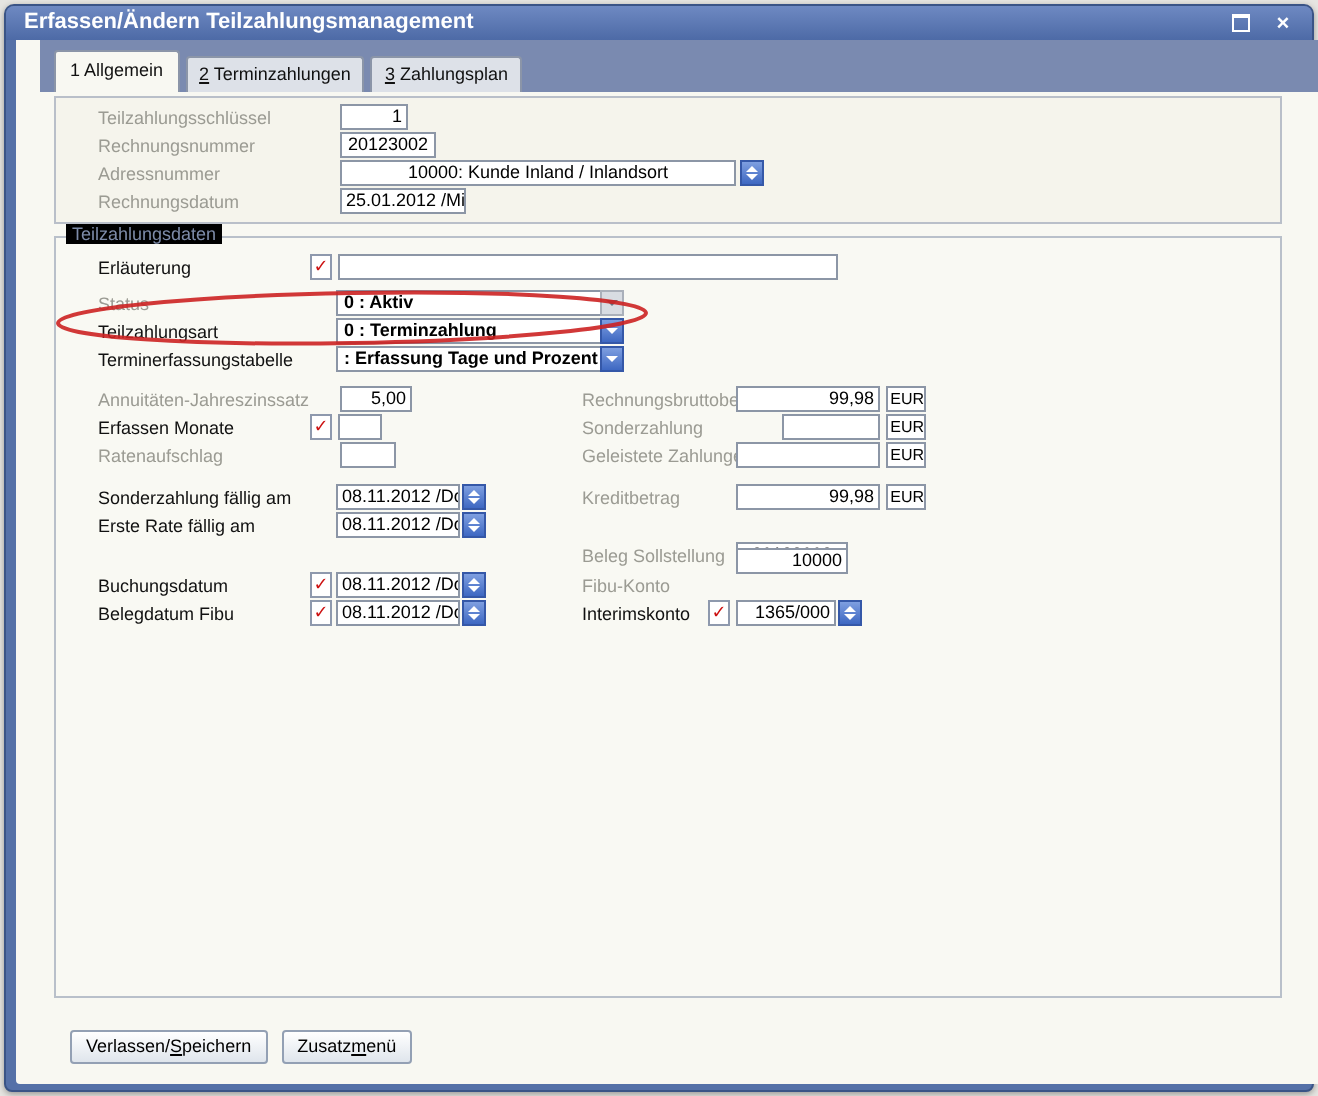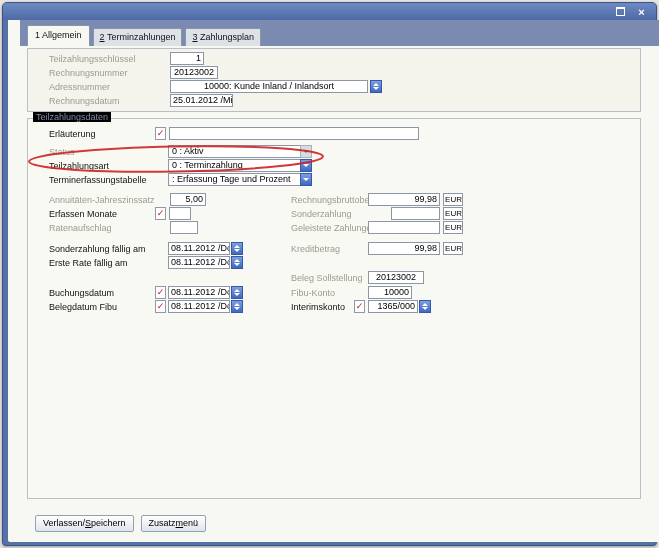--- a/index.html
+++ b/index.html
@@ -58,21 +58,21 @@
   }
   .lbl{position:absolute;font-size:9px;color:#9b9b93;white-space:nowrap;line-height:13px;}
   .lbl.on{color:#111;}
   .fld{
     position:absolute;height:13px;box-sizing:border-box;
     border:1px solid #8c96a6;background:#fff;
     font-size:9px;line-height:11px;color:#000;padding:0 2px;white-space:nowrap;overflow:hidden;
   }
   .fld.c{text-align:center;}
   .fld.r{text-align:right;}
-  .combo{position:absolute;height:13px;display:flex;box-sizing:border-box;}
+  .combo{position:absolute;height:13px;display:flex;box-sizing:border-box;font-weight:bold;}
   .cval{
     flex:1;height:13px;box-sizing:border-box;border:1px solid #8c96a6;border-right:none;
     background:#fff;font-size:9px;line-height:11px;padding:0 3px;white-space:nowrap;overflow:hidden;
   }
   .cbtn{
     width:12px;height:13px;box-sizing:border-box;
     background:linear-gradient(#7e9fe0,#3e68c2);border:1px solid #3558a8;
     display:flex;align-items:center;justify-content:center;
   }
   .cbtn.disabled{background:#d8dce2;border-color:#aab0ba;}
@@ -102,20 +102,21 @@
     border:1px solid #93a0b4;border-radius:2px;
     padding:0 7px;font-family:inherit;cursor:default;line-height:15px;
   }
   .u{text-decoration:underline;}
 </style>
 </head>
 <body>
 
 <div class="dialog">
   <div class="titlebar">
+    <span>Erfassen/Ändern Teilzahlungsmanagement</span>
     <span class="wctrls">
       <span class="wctrl">
           <span class="restore-glyph"></span>
         </span>
       <span class="wctrl">
           <span class="close-glyph">×</span>
         </span>
     </span>
   </div>
 
@@ -221,21 +222,21 @@
       <div class="fld c" style="left:348px;top:225px;width:56px">20123002</div>
 
       <div class="lbl on" style="left:29px;top:241px">Buchungsdatum</div>
       <div class="chkbtn" style="left:135px;top:240px">✓</div>
       <div class="fld c" style="left:148px;top:240px;width:62px">08.11.2012 /Do</div>
       <div class="spin" style="left:211px;top:240px">
           <span class="tri-up"></span>
           <span class="tri-down"></span>
         </div>
       <div class="lbl" style="left:271px;top:241px">Fibu-Konto</div>
-      <div class="fld r" style="left:348px;top:240px;width:44px">10000</div>
+      <div class="fld r" style="left:348px;top:228px;width:56px">10000</div>
 
       <div class="lbl on" style="left:29px;top:255px">Belegdatum Fibu</div>
       <div class="chkbtn" style="left:135px;top:254px">✓</div>
       <div class="fld c" style="left:148px;top:254px;width:62px">08.11.2012 /Do</div>
       <div class="spin" style="left:211px;top:254px">
           <span class="tri-up"></span>
           <span class="tri-down"></span>
         </div>
       <div class="lbl on" style="left:271px;top:255px">Interimskonto</div>
       <div class="chkbtn" style="left:334px;top:254px">✓</div>

